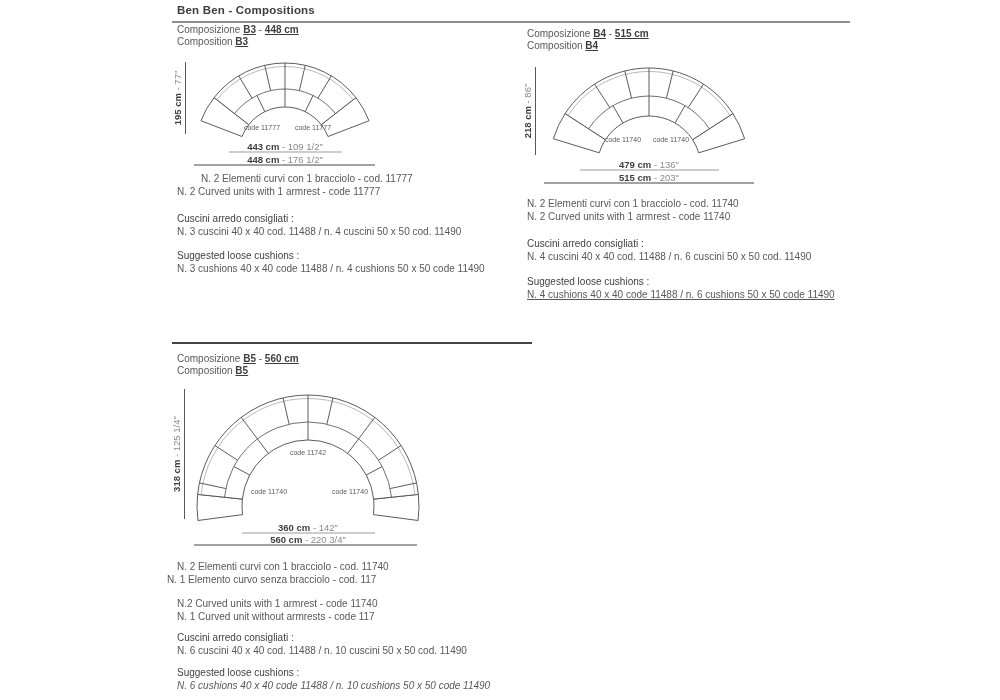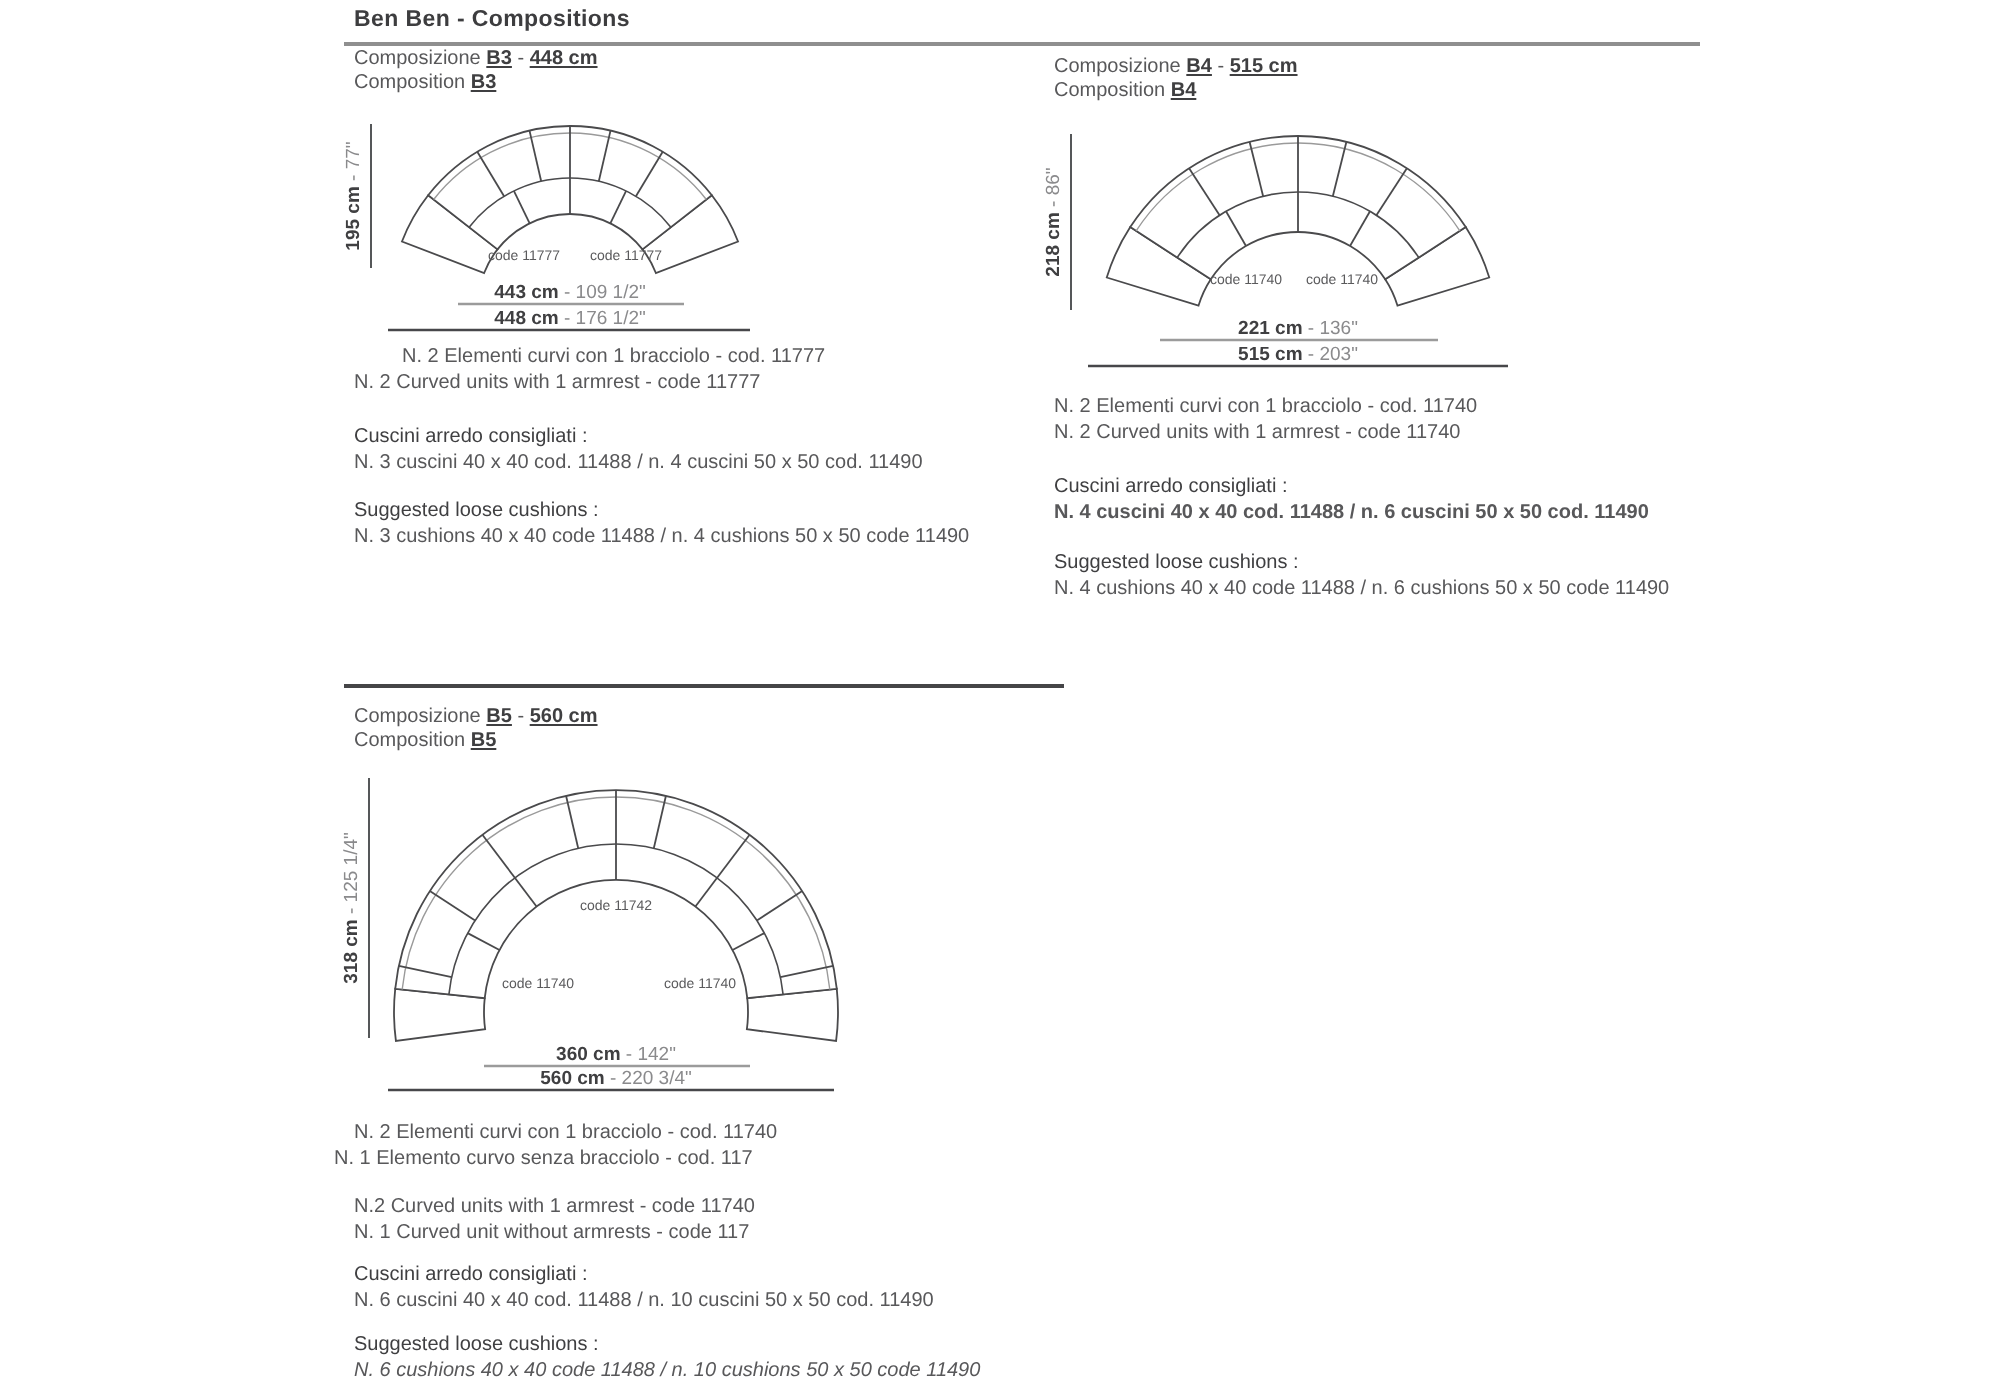--- a/index.html
+++ b/index.html
@@ -116,40 +116,40 @@
   <div class="ctitle" style="left:515px;top:40px"><span>Composition </span><b>B4</b></div>
 
   <div class="ctitle" style="left:165px;top:353px"><span>Composizione </span><b>B5</b><span> - </span><b>560 cm</b></div>
   <div class="ctitle" style="left:165px;top:365px"><span>Composition </span><b>B5</b></div>
 
   <div class="dim vdim" style="left:165px;top:98px"><b>195 cm</b> <span>- 77"</span></div>
   <div class="dim" style="left:273px;top:141px"><b>443 cm</b> <span>- 109 1/2"</span></div>
   <div class="dim" style="left:273px;top:154px"><b>448 cm</b> <span>- 176 1/2"</span></div>
 
   <div class="dim vdim" style="left:515px;top:111px"><b>218 cm</b> <span>- 86"</span></div>
-  <div class="dim" style="left:637px;top:159px"><b>221 cm</b> <span>- 136"</span></div>
+  <div class="dim" style="left:637px;top:159px"><b>479 cm</b> <span>- 136"</span></div>
   <div class="dim" style="left:637px;top:172px"><b>515 cm</b> <span>- 203"</span></div>
 
   <div class="dim vdim" style="left:164px;top:454px"><b>318 cm</b> <span>- 125 1/4"</span></div>
   <div class="dim" style="left:296px;top:522px"><b>360 cm</b> <span>- 142"</span></div>
   <div class="dim" style="left:296px;top:534px"><b>560 cm</b> <span>- 220 3/4"</span></div>
 
   <div id="desc">
       <div class="desc" style="left: 165px; top: 173px; padding-left: 24px;">N. 2 Elementi curvi con 1 bracciolo - cod. 11777</div>
       <div class="desc" style="left: 165px; top: 186px;">N. 2 Curved units with 1 armrest - code 11777</div>
       <div class="desc bold" style="left: 165px; top: 213px;">Cuscini arredo consigliati :</div>
       <div class="desc" style="left: 165px; top: 226px;">N. 3 cuscini 40 x 40 cod. 11488 / n. 4 cuscini 50 x 50 cod. 11490</div>
       <div class="desc bold" style="left: 165px; top: 250px;">Suggested loose cushions :</div>
       <div class="desc" style="left: 165px; top: 263px;">N. 3 cushions 40 x 40 code 11488 / n. 4 cushions 50 x 50 code 11490</div>
       <div class="desc" style="left: 515px; top: 198px;">N. 2 Elementi curvi con 1 bracciolo - cod. 11740</div>
       <div class="desc" style="left: 515px; top: 211px;">N. 2 Curved units with 1 armrest - code 11740</div>
       <div class="desc bold" style="left: 515px; top: 238px;">Cuscini arredo consigliati :</div>
-      <div class="desc" style="left: 515px; top: 251px; font-weight: bold;">N. 4 cuscini 40 x 40 cod. 11488 / n. 6 cuscini 50 x 50 cod. 11490</div>
+      <div class="desc" style="left: 515px; top: 251px;">N. 4 cuscini 40 x 40 cod. 11488 / n. 6 cuscini 50 x 50 cod. 11490</div>
       <div class="desc bold" style="left: 515px; top: 276px;">Suggested loose cushions :</div>
-      <div class="desc" style="left: 515px; top: 289px;">N. 4 cushions 40 x 40 code 11488 / n. 6 cushions 50 x 50 code 11490</div>
+      <div class="desc" style="left: 515px; top: 289px; text-decoration: underline;">N. 4 cushions 40 x 40 code 11488 / n. 6 cushions 50 x 50 code 11490</div>
       <div class="desc" style="left: 165px; top: 561px;">N. 2 Elementi curvi con 1 bracciolo - cod. 11740</div>
       <div class="desc" style="left: 155px; top: 574px;">N. 1 Elemento curvo senza bracciolo - cod. 117</div>
       <div class="desc" style="left: 165px; top: 598px;">N.2 Curved units with 1 armrest - code 11740</div>
       <div class="desc" style="left: 165px; top: 611px;">N. 1 Curved unit without armrests - code 117</div>
       <div class="desc bold" style="left: 165px; top: 632px;">Cuscini arredo consigliati :</div>
       <div class="desc" style="left: 165px; top: 645px;">N. 6 cuscini 40 x 40 cod. 11488 / n. 10  cuscini 50 x 50 cod. 11490</div>
       <div class="desc bold" style="left: 165px; top: 667px;">Suggested loose cushions :</div>
       <div class="desc" style="left: 165px; top: 680px; font-style: italic;">N. 6 cushions 40 x 40 code 11488 / n. 10  cushions 50 x 50 code 11490</div>
     </div>
 

